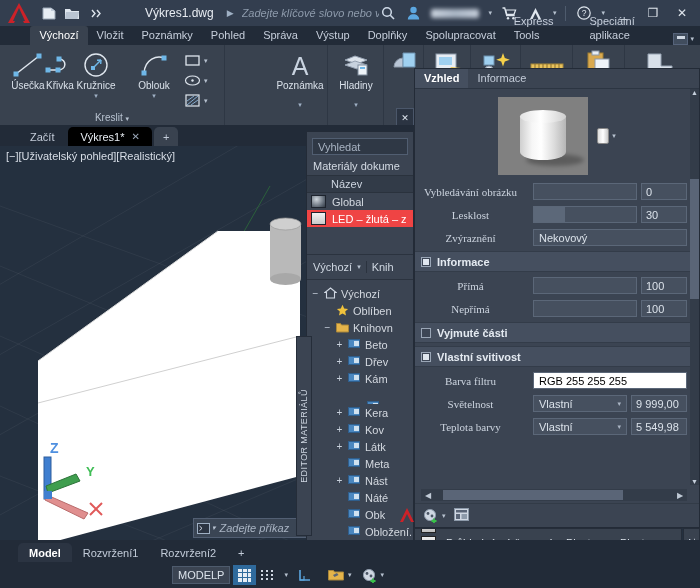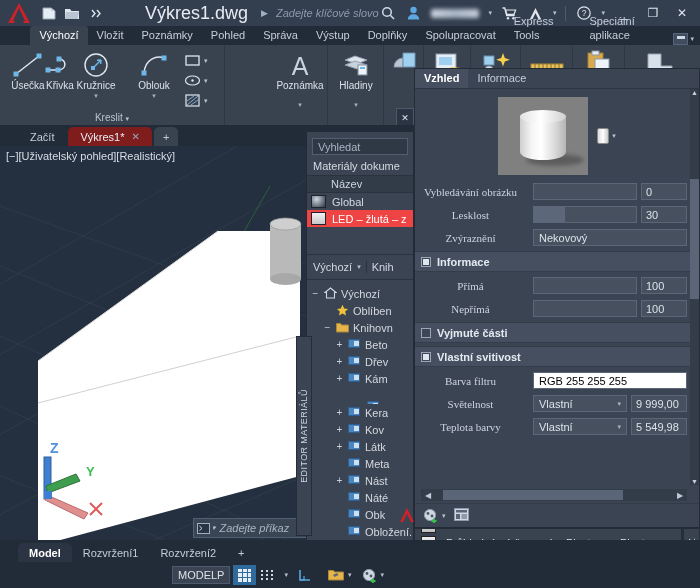--- a/index.html
+++ b/index.html
@@ -15,21 +15,21 @@
   .titlebar{
     position:absolute; left:0; top:0; width:700px; height:26px;
     background:#333e4f; display:flex; align-items:center;
   }
   .logo-a{
     width:36px; height:26px; position:relative; flex:0 0 36px;
   }
   .logo-a svg{ position:absolute; left:6px; top:2px; }
   .qa-icons{ display:flex; align-items:center; gap:7px; margin-left:4px;}
   .qa-ic{ width:17px; height:17px; display:flex; align-items:center; justify-content:center; cursor:pointer;}
-  .doc-title{ margin-left:40px; font-size:18px; color:#e8ecf2;text-align:right;}
+  .doc-title{ margin-left:40px; font-size:12px; color:#e8ecf2;text-align:right;}
   .tri-sep{ margin-left:13px; color:#9fb0c4; font-size:9px;}
   .search-box{
     margin-left:8px; font-style:italic; color:#8e9bac; font-size:11px;
     width:152px; overflow:hidden; white-space:nowrap;
   }
   .tb-right{ margin-left:auto; display:flex; align-items:center; gap:9px; padding-right:8px;}
   .user-name-blur{
     width:48px; height:9px; background:linear-gradient(90deg,#c9d2dd,#aab6c4,#c4cdd9);
     filter:blur(2.2px); border-radius:2px;
   }
@@ -72,21 +72,21 @@
   
   .filetabs{
     position:absolute; left:0; top:125px; width:700px; height:21px;
     background:#222b38; display:flex; align-items:flex-end;
   }
   .ftab{
     height:19px; padding:0 12px; display:flex; align-items:center; gap:7px;
     font-size:11px; color:#c4ccd9; cursor:pointer;
     border-radius:5px 5px 0 0; margin-right:2px;
   }
-  .ftab.active{ background:#7f1d1d; color:#e9eef4;}
+  .ftab.active{ background:#000000; color:#e9eef4;}
   .ftab .x{ font-size:10px; color:#9aa7b8;}
   .ftab.plus{ padding:0 9px; background:#39424f; color:#c3ccd9;}
 
   
   .viewport{
     position:absolute; left:0; top:146px; width:700px; height:394px;
     background:#24303f; overflow:hidden;
   }
   .vp-label{ position:absolute; left:6px; top:4px; font-size:11px; color:#d8dee7;}
 

